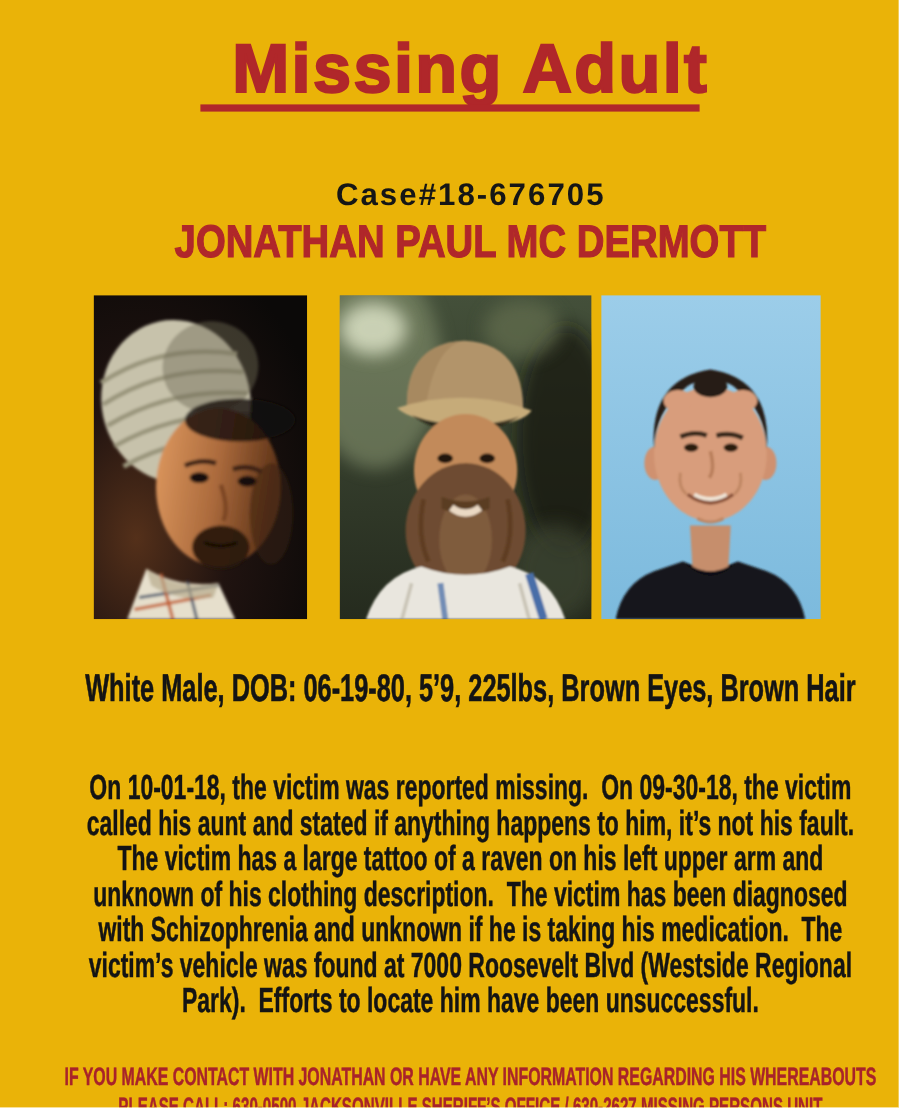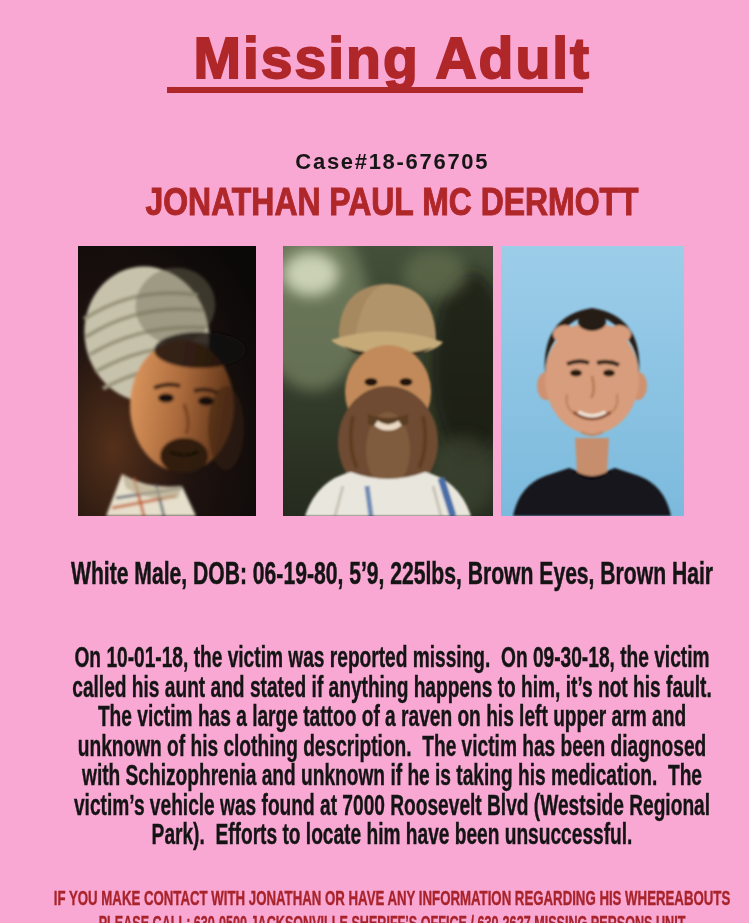--- a/index.html
+++ b/index.html
@@ -1,39 +1,39 @@
 <!DOCTYPE html>
 <html><head>
 <meta charset="utf-8">
 <style>
   html,body { margin:0; padding:0; background:#ffffff; }
   .poster {
     position:relative; width:749px; height:923px;
-    background:#f9a8d4; overflow:hidden;
+    background:#eab308; overflow:hidden;
     font-family:"Liberation Sans", sans-serif;
   }
   
   .cline { position:absolute; left:50%; white-space:pre; }
   .cline > span {
     display:inline-block; white-space:pre; text-align:center;
     transform-origin:50% 50%;
   }
   .w-title { top:10px; }
   .title {
     font-size:57px; line-height:60px; font-weight:bold; letter-spacing:2px;
     color:#b0272a; -webkit-text-stroke:1.8px #b0272a;
     transform:translateX(-50%);
   }
   .title-underline {
     position:absolute; top:87px; left:calc(50% - 208px);
     width:416px; height:6px; background:#b0272a;
   }
   .w-case { top:132px; }
   .case {
-    font-size:22px; line-height:24px; font-weight:bold; letter-spacing:1.7px;
+    font-size:26px; line-height:24px; font-weight:bold; letter-spacing:1.7px;
     color:#161616; transform:translateX(-50%);
   }
   .w-name { top:164px; }
   .name {
     font-size:38px; line-height:40px; font-weight:bold;
     color:#b0272a; -webkit-text-stroke:1px #b0272a;
     transform:translateX(-50%) scaleX(0.84);
   }
   .w-descriptors { top:538px; }
   .descriptors {

